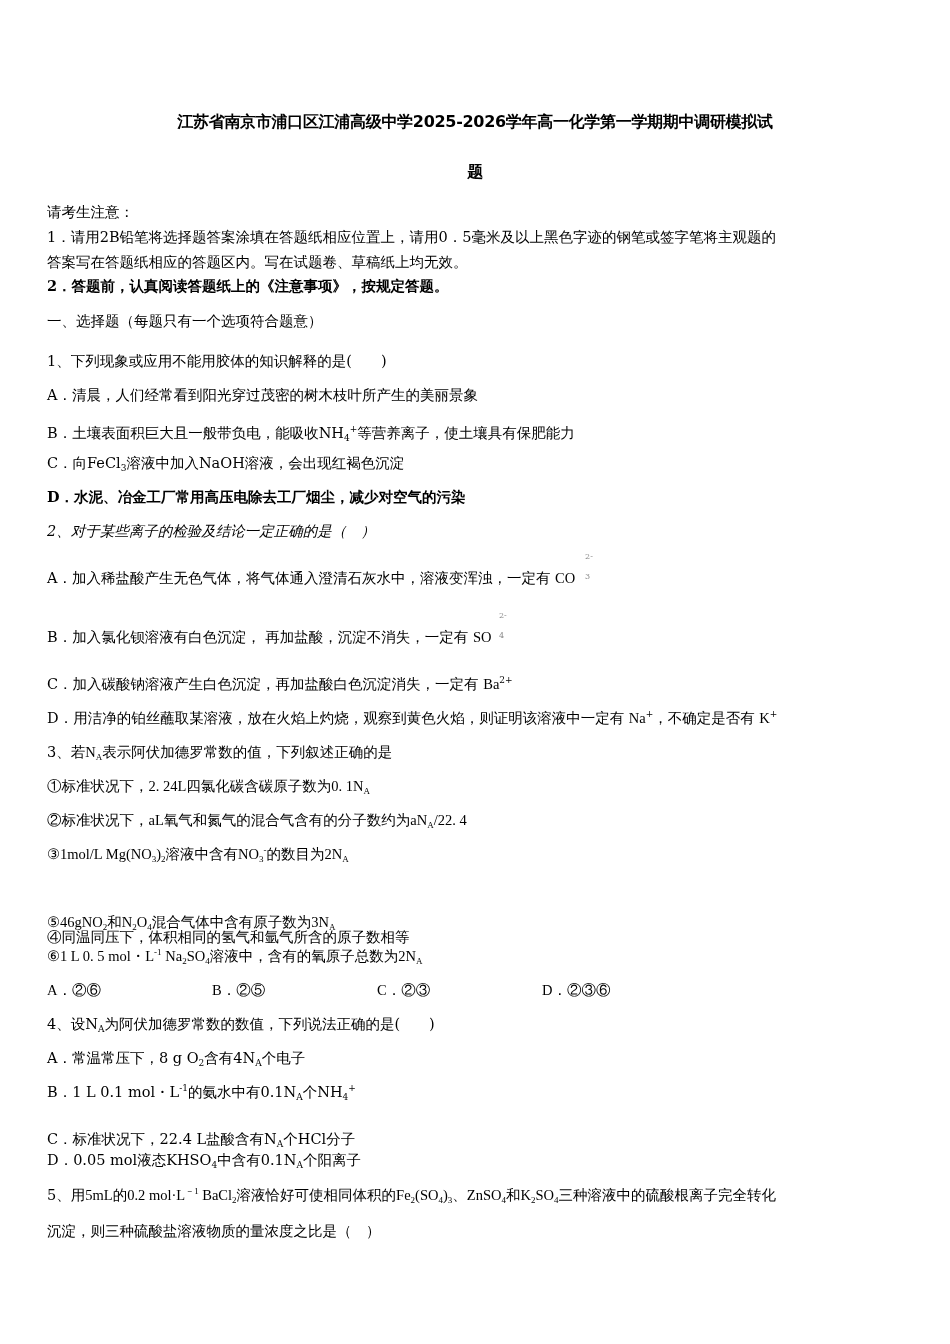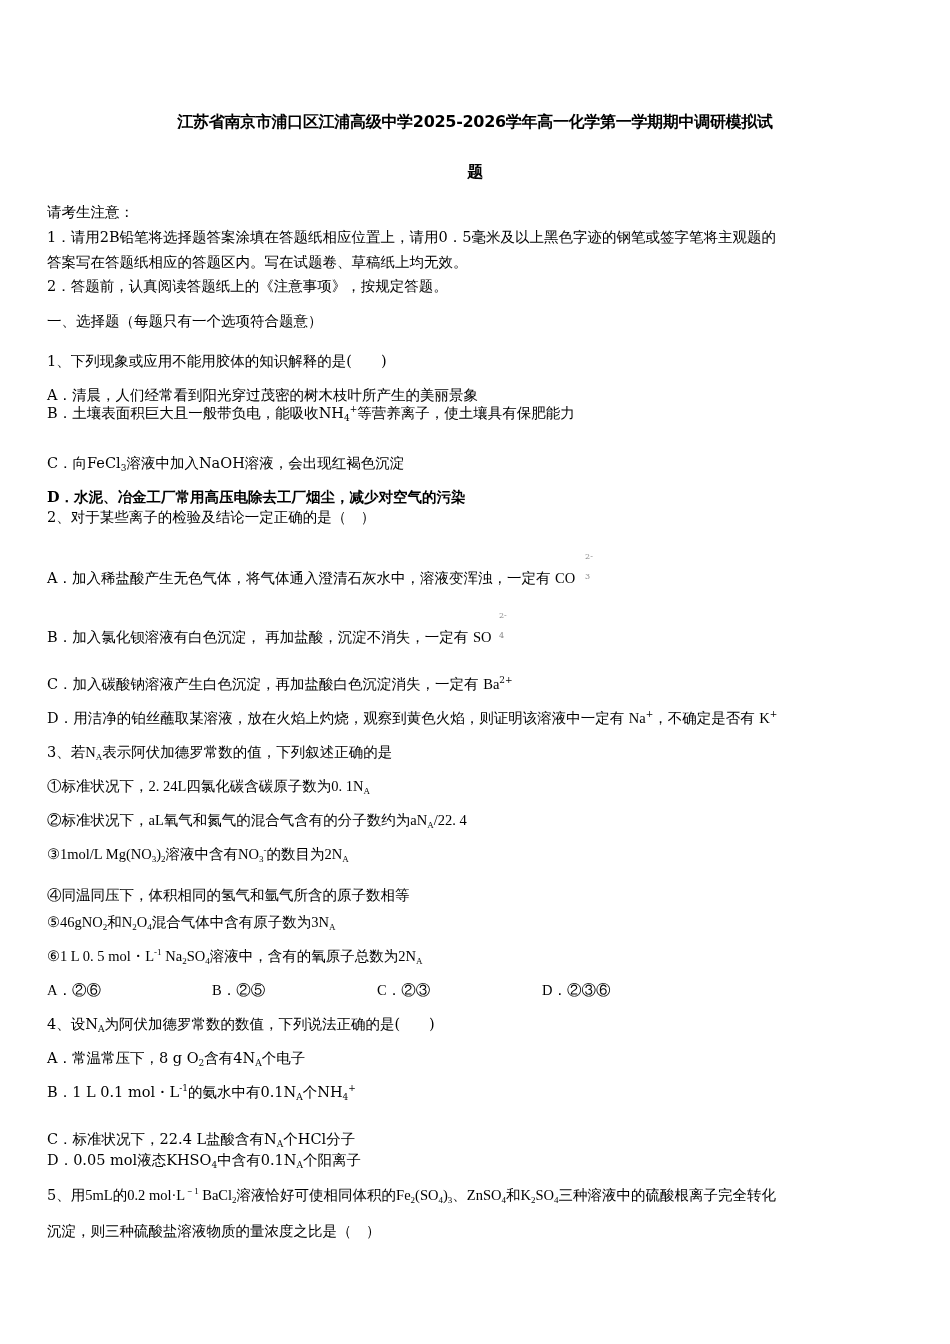--- a/index.html
+++ b/index.html
@@ -21,35 +21,35 @@
 <body>
 
 <div>
 
   <div class="title" style="top:112px;">江苏省南京市浦口区江浦高级中学2025-2026学年高一化学第一学期期中调研模拟试</div>
   <div class="title" style="top:162px;">题</div>
 
   <div class="line" style="top:203px;">请考生注意：</div>
   <div class="line" style="top:228px;">1．请用2B铅笔将选择题答案涂填在答题纸相应位置上，请用0．5毫米及以上黑色字迹的钢笔或签字笔将主观题的</div>
   <div class="line" style="top:253px;">答案写在答题纸相应的答题区内。写在试题卷、草稿纸上均无效。</div>
-  <div class="line" style="top:277px;">2．答题前，认真阅读答题纸上的《注意事项》，按规定答题。</div>
+  <div class="line" style="top:277px;font-weight:bold;">2．答题前，认真阅读答题纸上的《注意事项》，按规定答题。</div>
 
   <div class="line" style="top:312px;">一、选择题（每题只有一个选项符合题意）</div>
 
   <div class="line" style="top:352px;">1、下列现象或应用不能用胶体的知识解释的是(　　)</div>
   <div class="line" style="top:386px;">A．清晨，人们经常看到阳光穿过茂密的树木枝叶所产生的美丽景象</div>
-  <div class="line" style="top:404px;">
+  <div class="line" style="top:424px;">
     <span>B．土壤表面积巨大且一般带负电，能吸收NH</span><span class="sub">4</span><span class="sup">+</span><span>等营养离子，使土壤具有保肥能力</span>
   </div>
   <div class="line" style="top:454px;">
     <span>C．向FeCl</span><span class="sub">3</span><span>溶液中加入NaOH溶液，会出现红褐色沉淀</span>
   </div>
   <div class="line" style="top:488px;font-weight:bold;">D．水泥、冶金工厂常用高压电除去工厂烟尘，减少对空气的污染</div>
 
-  <div class="line" style="top:508px;">2、对于某些离子的检验及结论一定正确的是（　）</div>
+  <div class="line" style="top:522px;font-style:italic;">2、对于某些离子的检验及结论一定正确的是（　）</div>
   <div class="line" style="top:569px;">
     <span>A．加入稀盐酸产生无色气体，将气体通入澄清石灰水中，溶液变浑浊，一定有</span>
     <span class="ion"><span class="b">CO</span><span class="chg" style="left:30px;">2-</span><span class="cnt" style="left:30px;top:2px;">3</span></span>
   </div>
   <div class="line" style="top:628px;">
     <span>B．加入氯化钡溶液有白色沉淀， 再加盐酸，沉淀不消失，一定有</span>
     <span class="ion"><span class="b">SO</span><span class="chg" style="left:26px;">2-</span><span class="cnt" style="left:26px;top:2px;">4</span></span>
   </div>
   <div class="line" style="top:675px;">
     <span>C．加入碳酸钠溶液产生白色沉淀，再加盐酸白色沉淀消失，一定有</span>
@@ -66,21 +66,21 @@
   </div>
   <div class="line b" style="top:777px;">
     <span>①标准状况下，2. 24L四氯化碳含碳原子数为0. 1N</span><span class="sub">A</span>
   </div>
   <div class="line b" style="top:811px;">
     <span>②标准状况下，aL氧气和氮气的混合气含有的分子数约为aN</span><span class="sub">A</span><span>/22. 4</span>
   </div>
   <div class="line b" style="top:845px;">
     <span>③1mol/L  Mg(NO</span><span class="sub">3</span><span>)</span><span class="sub">2</span><span>溶液中含有NO</span><span class="sub">3</span><span class="sup">-</span><span>的数目为2N</span><span class="sub">A</span>
   </div>
-  <div class="line b" style="top:886px;">④同温同压下，体积相同的氢气和氩气所含的原子数相等</div>
+  <div class="line b" style="top:928px;">④同温同压下，体积相同的氢气和氩气所含的原子数相等</div>
   <div class="line b" style="top:913px;">
     <span>⑤46gNO</span><span class="sub">2</span><span>和N</span><span class="sub">2</span><span>O</span><span class="sub">4</span><span>混合气体中含有原子数为3N</span><span class="sub">A</span>
   </div>
   <div class="line b" style="top:947px;">
     <span>⑥1  L  0. 5  mol・L</span><span class="sup">-1</span><span>  Na</span><span class="sub">2</span><span>SO</span><span class="sub">4</span><span>溶液中，含有的氧原子总数为2N</span><span class="sub">A</span>
   </div>
   <div class="line b" style="top:981px;">
     <span class="opt">A．②⑥</span><span class="opt">B．②⑤</span><span class="opt">C．②③</span><span class="opt">D．②③⑥</span>
   </div>
 

